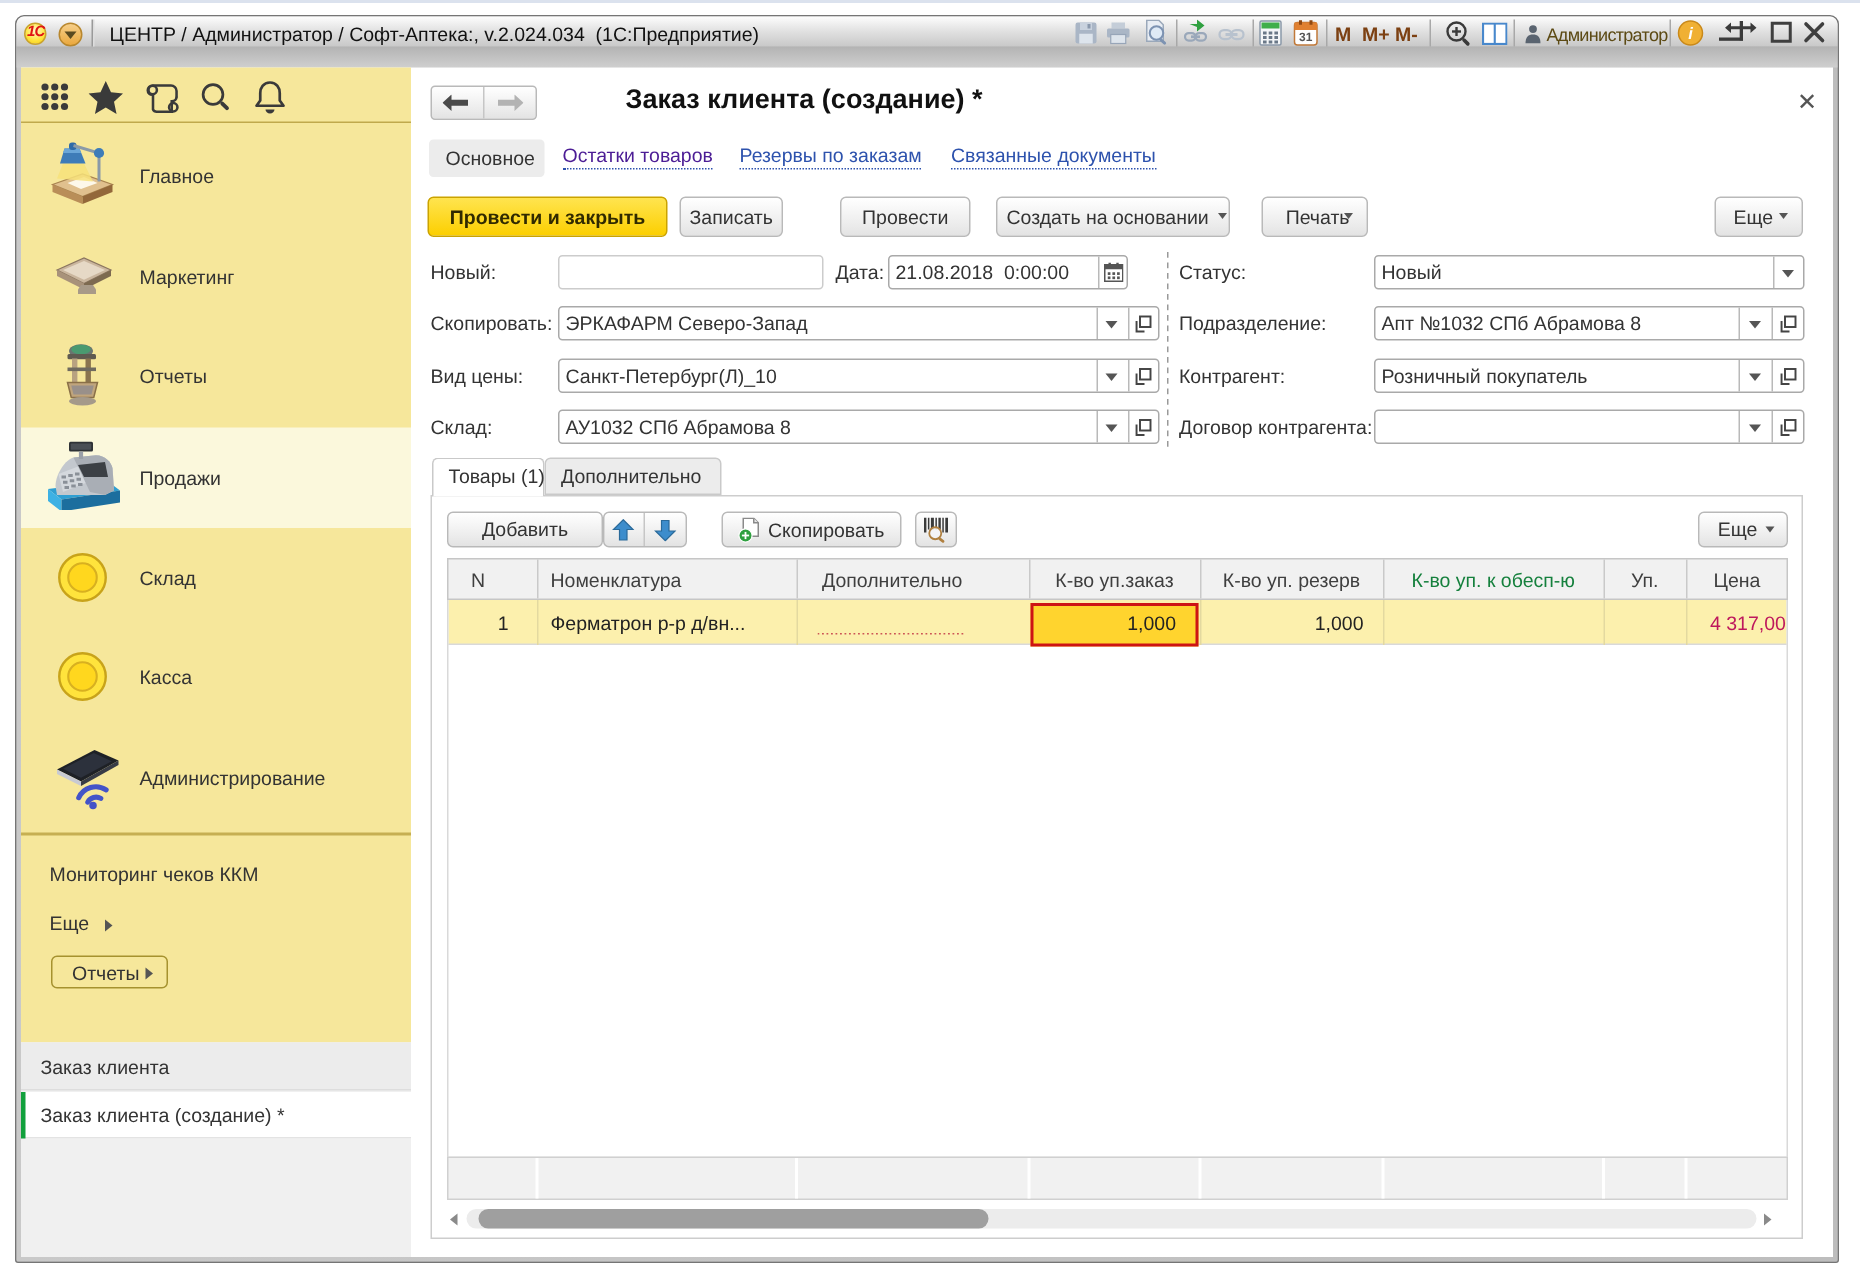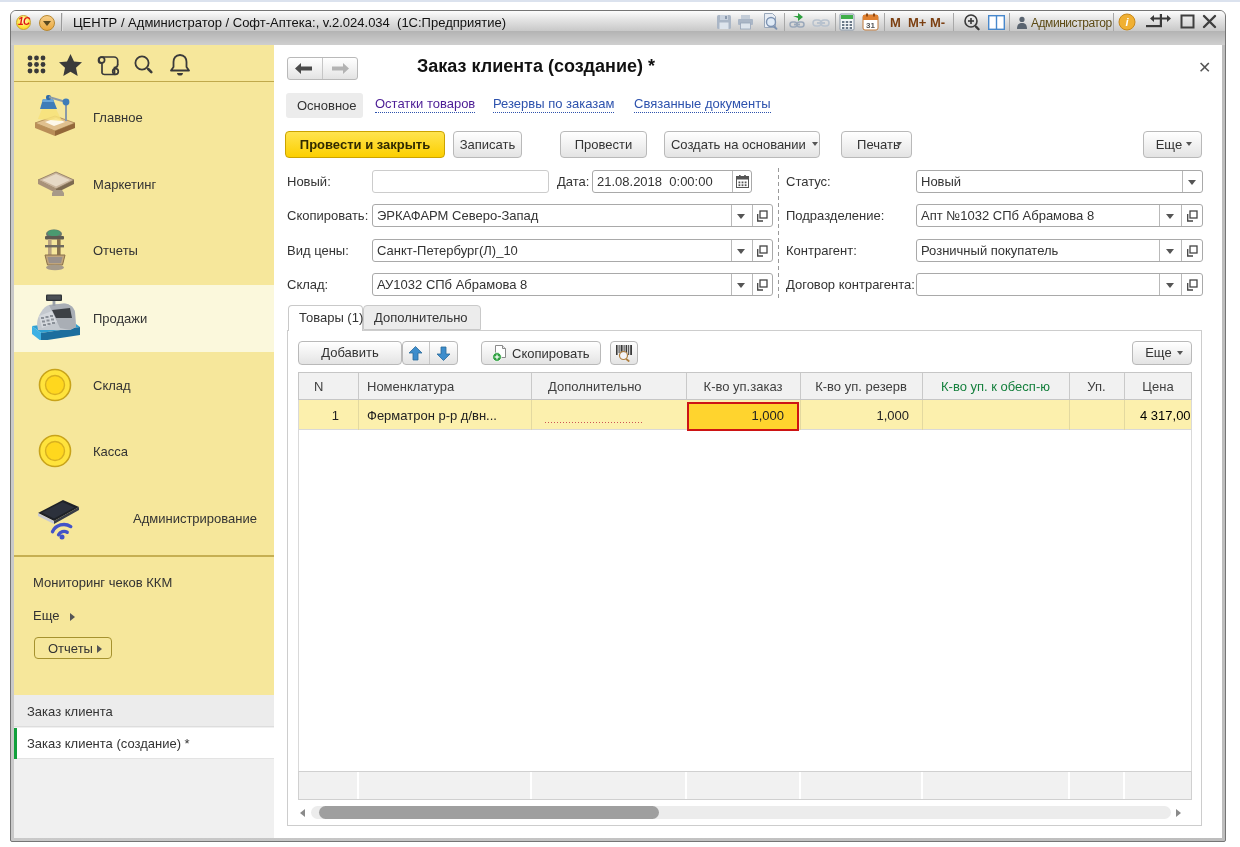--- a/index.html
+++ b/index.html
@@ -238,21 +238,21 @@
 <path d="M22.5 37.5 A 6.2 6.2 0 0 1 31.5 37.5"></path>
 </g>
 <circle cx="26" cy="41" r="2.5" fill="#4353c8"></circle>
 </svg>
 <div class="lbl" style="left:93px;top:110px;">Главное</div>
 <div class="lbl" style="left:93px;top:177px;">Маркетинг</div>
 <div class="lbl" style="left:93px;top:243px;">Отчеты</div>
 <div class="lbl" style="left:93px;top:311px;">Продажи</div>
 <div class="lbl" style="left:93px;top:378px;">Склад</div>
 <div class="lbl" style="left:93px;top:444px;">Касса</div>
-<div class="lbl" style="left:93px;top:511px;margin-left:40px;">Администрирование</div>
+<div class="lbl" style="left:93px;top:511px;">Администрирование</div>
 
 <div class="ab" style="left:14px;top:555px;width:260px;height:2px;background:#c6af52;"></div>
 <div class="lbl" style="left:33px;top:575px;">Мониторинг чеков ККМ</div>
 <div class="lbl" style="left:33px;top:608px;">Еще</div>
 <div class="ab" style="left:70px;top:613px;width:0;height:0;border-top:4px solid transparent;border-bottom:4px solid transparent;border-left:5px solid #555;"></div>
 <div class="ab" style="left:34px;top:637px;width:78px;height:22px;border:1px solid #a6922f;border-radius:4px;"></div>
 <div class="lbl" style="left:48px;top:641px;">Отчеты</div>
 <div class="ab" style="left:97px;top:645px;width:0;height:0;border-top:4px solid transparent;border-bottom:4px solid transparent;border-left:5px solid #555;"></div>
 
 <div class="ab" style="left:14px;top:695px;width:260px;height:143px;background:#f0f0f0;"></div>
@@ -440,21 +440,21 @@
 <div class="ab" style="left:800px;top:400px;width:1px;height:30px;background:#e3d9a0;"></div>
 <div class="ab" style="left:922px;top:400px;width:1px;height:30px;background:#e3d9a0;"></div>
 <div class="ab" style="left:1069px;top:400px;width:1px;height:30px;background:#e3d9a0;"></div>
 <div class="ab" style="left:1124px;top:400px;width:1px;height:30px;background:#e3d9a0;"></div>
 <div class="lbl" style="left:302px;top:408px;width:37px;text-align:right;color:#222;">1</div>
 <div class="lbl" style="left:367px;top:408px;color:#222;">Ферматрон р-р д/вн...</div>
 <div class="ab" style="left:545px;top:422px;width:99px;height:1px;background-image:linear-gradient(90deg,#cc5555 50%,transparent 50%);background-size:3px 1px;"></div>
 <div class="ab" style="left:687px;top:402px;width:112px;height:29px;background:#ffd42e;border:2px solid #cd1414;"></div>
 <div class="lbl" style="left:687px;top:408px;width:97px;text-align:right;color:#222;">1,000</div>
 <div class="lbl" style="left:800px;top:408px;width:109px;text-align:right;color:#222;">1,000</div>
-<div class="lbl" style="left:1124px;top:408px;width:62px;text-align:right;color:#000000;padding-left:16px;">4 317,00</div>
+<div class="lbl" style="left:1124px;top:408px;width:62px;text-align:right;color:#be185d;padding-left:16px;">4 317,00</div>
 
 <div class="ab" style="left:298px;top:400px;width:1px;height:400px;background:#d9d9d9;"></div>
 <div class="ab" style="left:1191px;top:400px;width:1px;height:400px;background:#d9d9d9;"></div>
 
 <div class="ab" style="left:298px;top:771px;width:894px;height:29px;background:#f1f1f1;border:1px solid #d0d0d0;"></div>
 <div class="ab" style="left:357px;top:772px;width:2px;height:27px;background:#fff;"></div>
 <div class="ab" style="left:530px;top:772px;width:2px;height:27px;background:#fff;"></div>
 <div class="ab" style="left:685px;top:772px;width:2px;height:27px;background:#fff;"></div>
 <div class="ab" style="left:799px;top:772px;width:2px;height:27px;background:#fff;"></div>
 <div class="ab" style="left:921px;top:772px;width:2px;height:27px;background:#fff;"></div>

